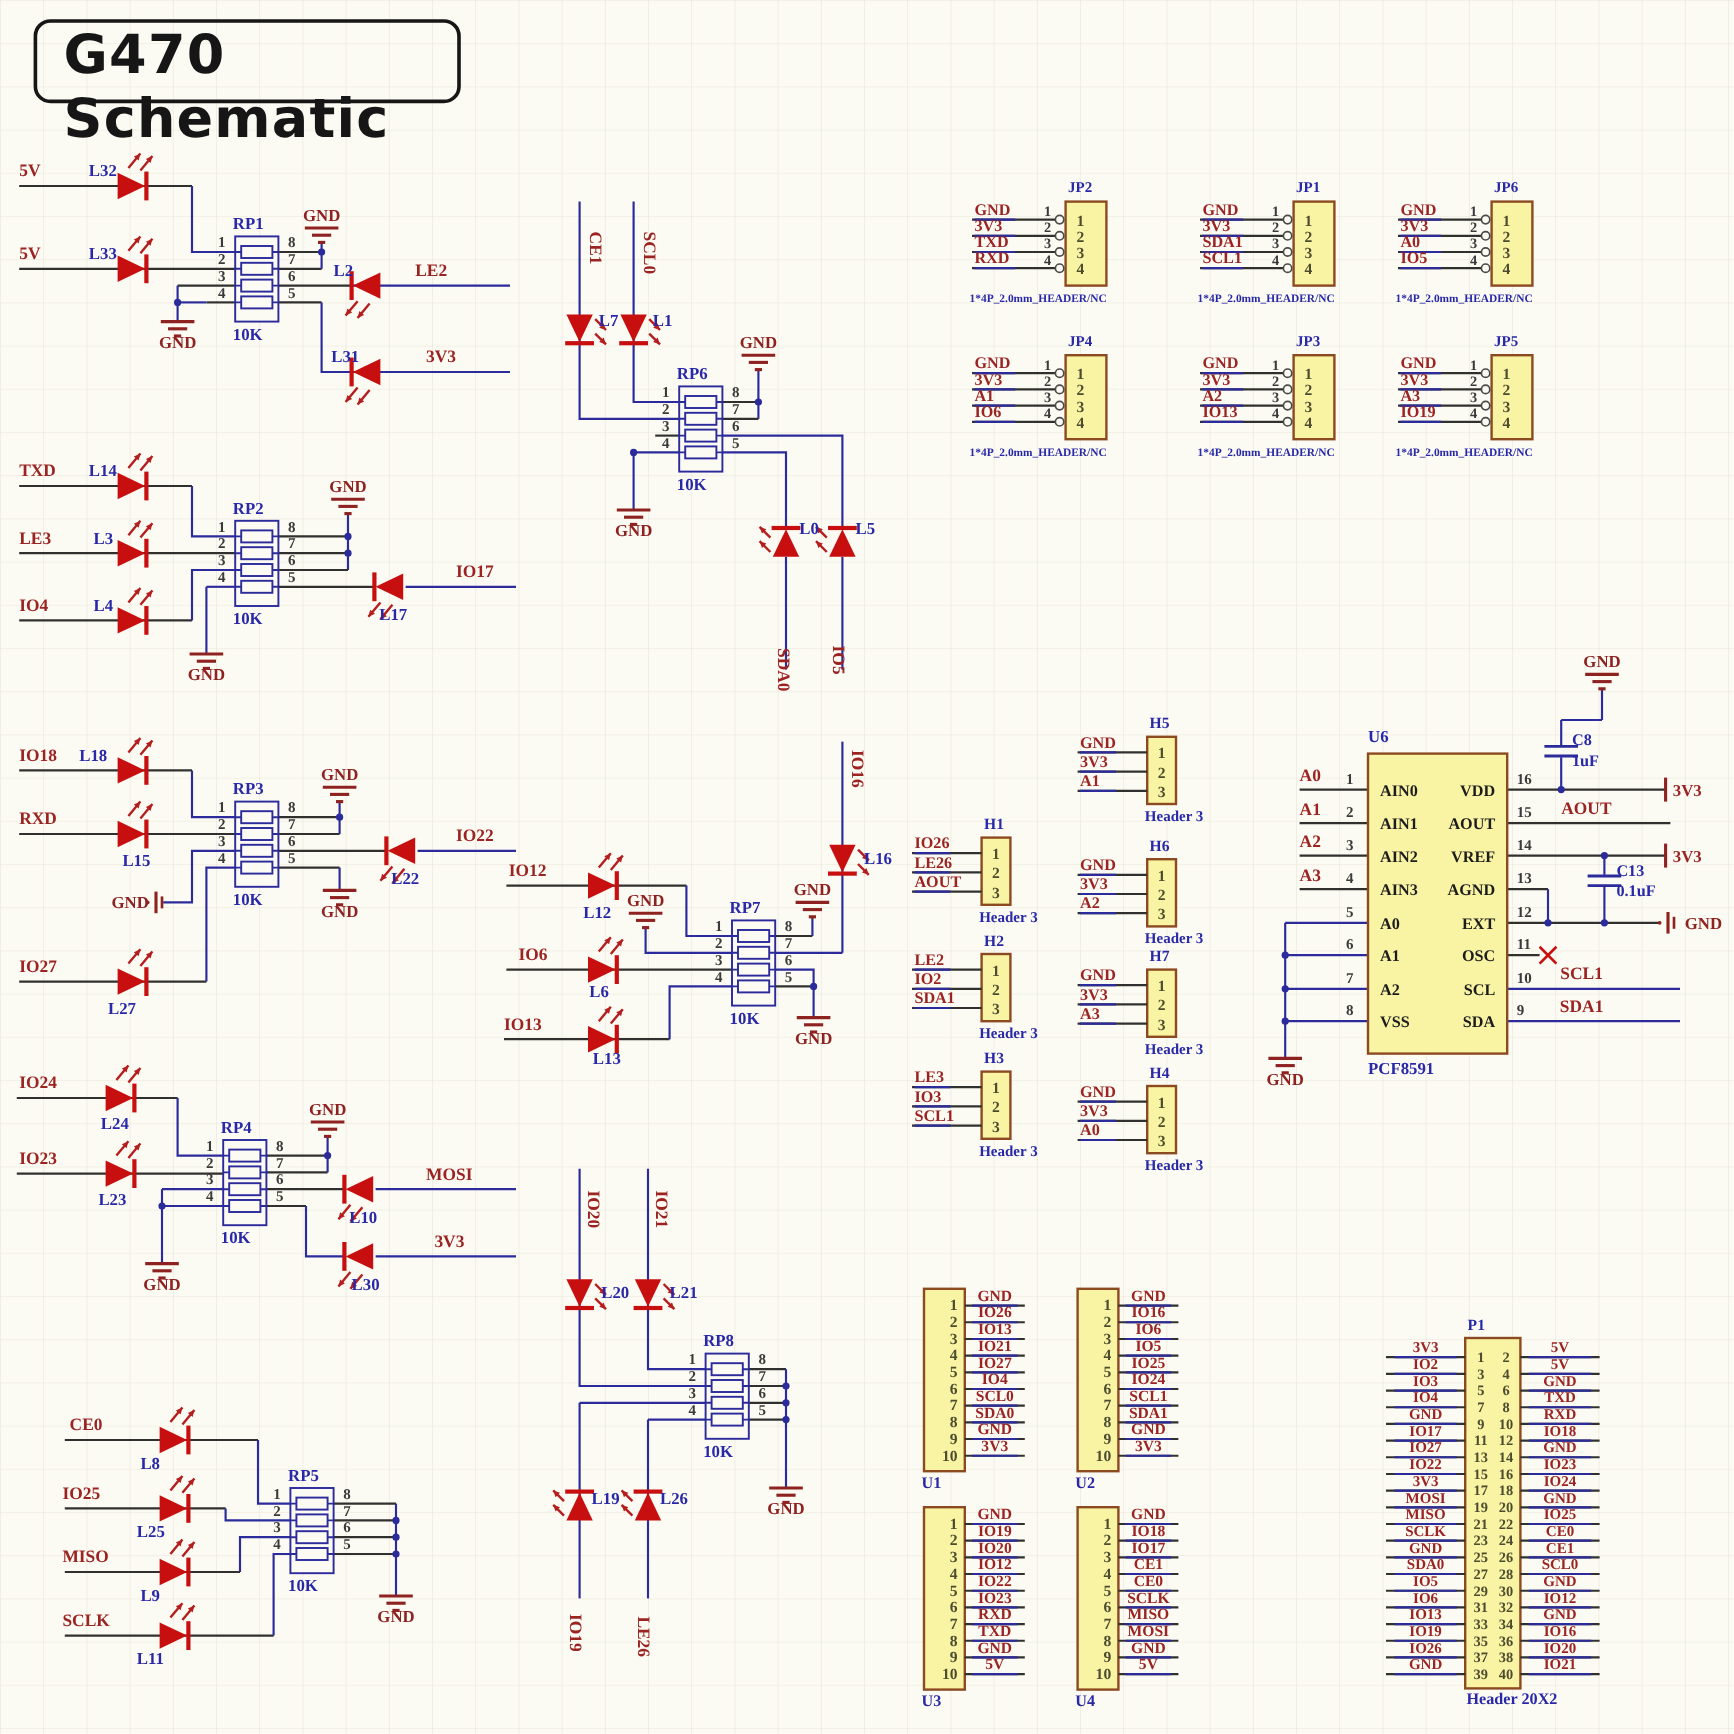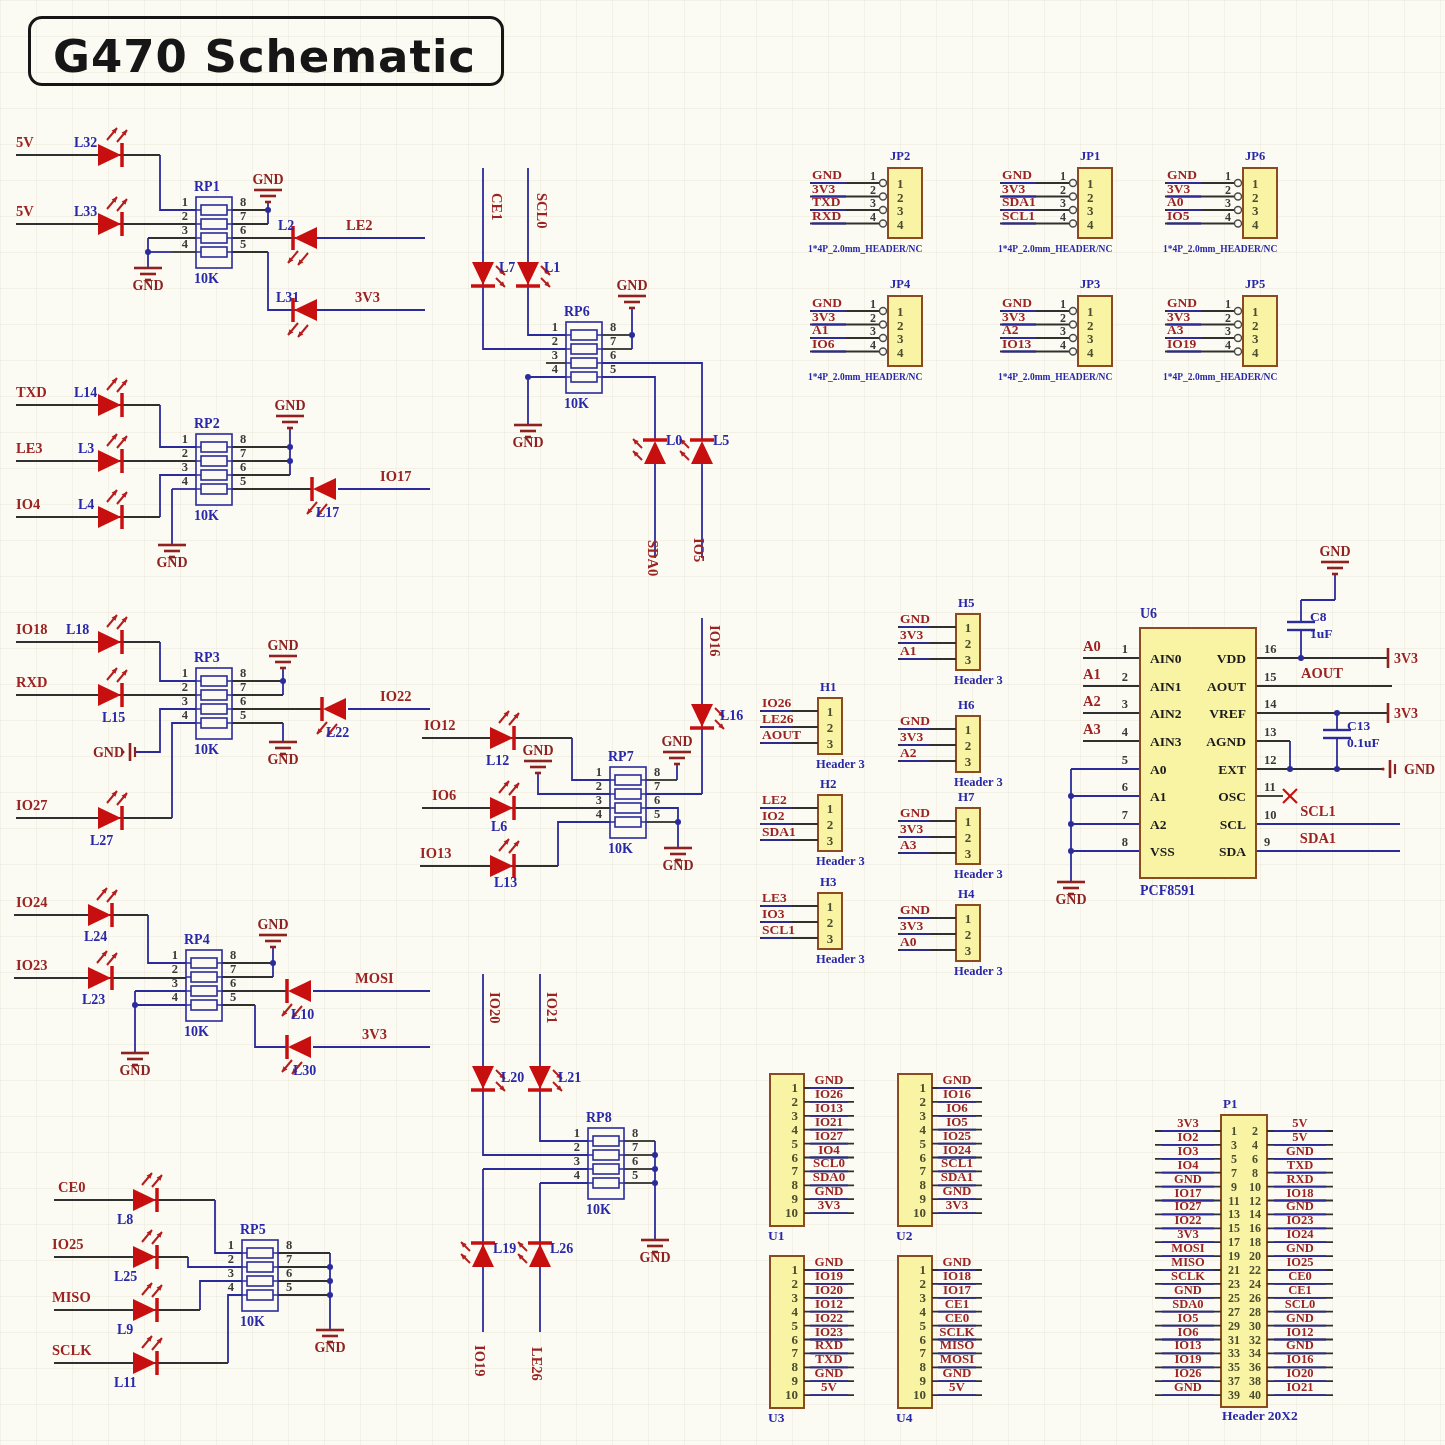--- a/index.html
+++ b/index.html
@@ -1,19 +1,19 @@
 <!DOCTYPE html>
 <html><head>
 <meta charset="utf-8">
 <style>
   html,body{margin:0;padding:0;background:#fcfbf3;}
   #stage{position:relative;width:1445px;height:1445px;font-family:"Liberation Serif",serif;}
   svg{position:absolute;left:0;top:0;}
-  #title-box{position:absolute;left:28px;top:16px;width:476px;height:70px;
-    border:3.5px solid #161616;border-radius:14px;display:flex;align-items:flex-end;
+  #title-box{position:absolute;left:28px;top:16px;width:356px;height:70px;
+    border:3.5px solid #161616;border-radius:14px;display:flex;align-items:flex-start;
     padding-left:22px;box-sizing:border-box;font-family:"DejaVu Sans",sans-serif;
     font-size:45px;font-weight:bold;color:#161616;letter-spacing:1px;}
 </style>
 </head>
 <body>
 
 <div id="stage">
   <svg id="canvas" width="1445" height="1445" viewBox="0 0 1445 1445">
       <defs>
         <pattern id="grid" width="36" height="36" patternUnits="userSpaceOnUse">

